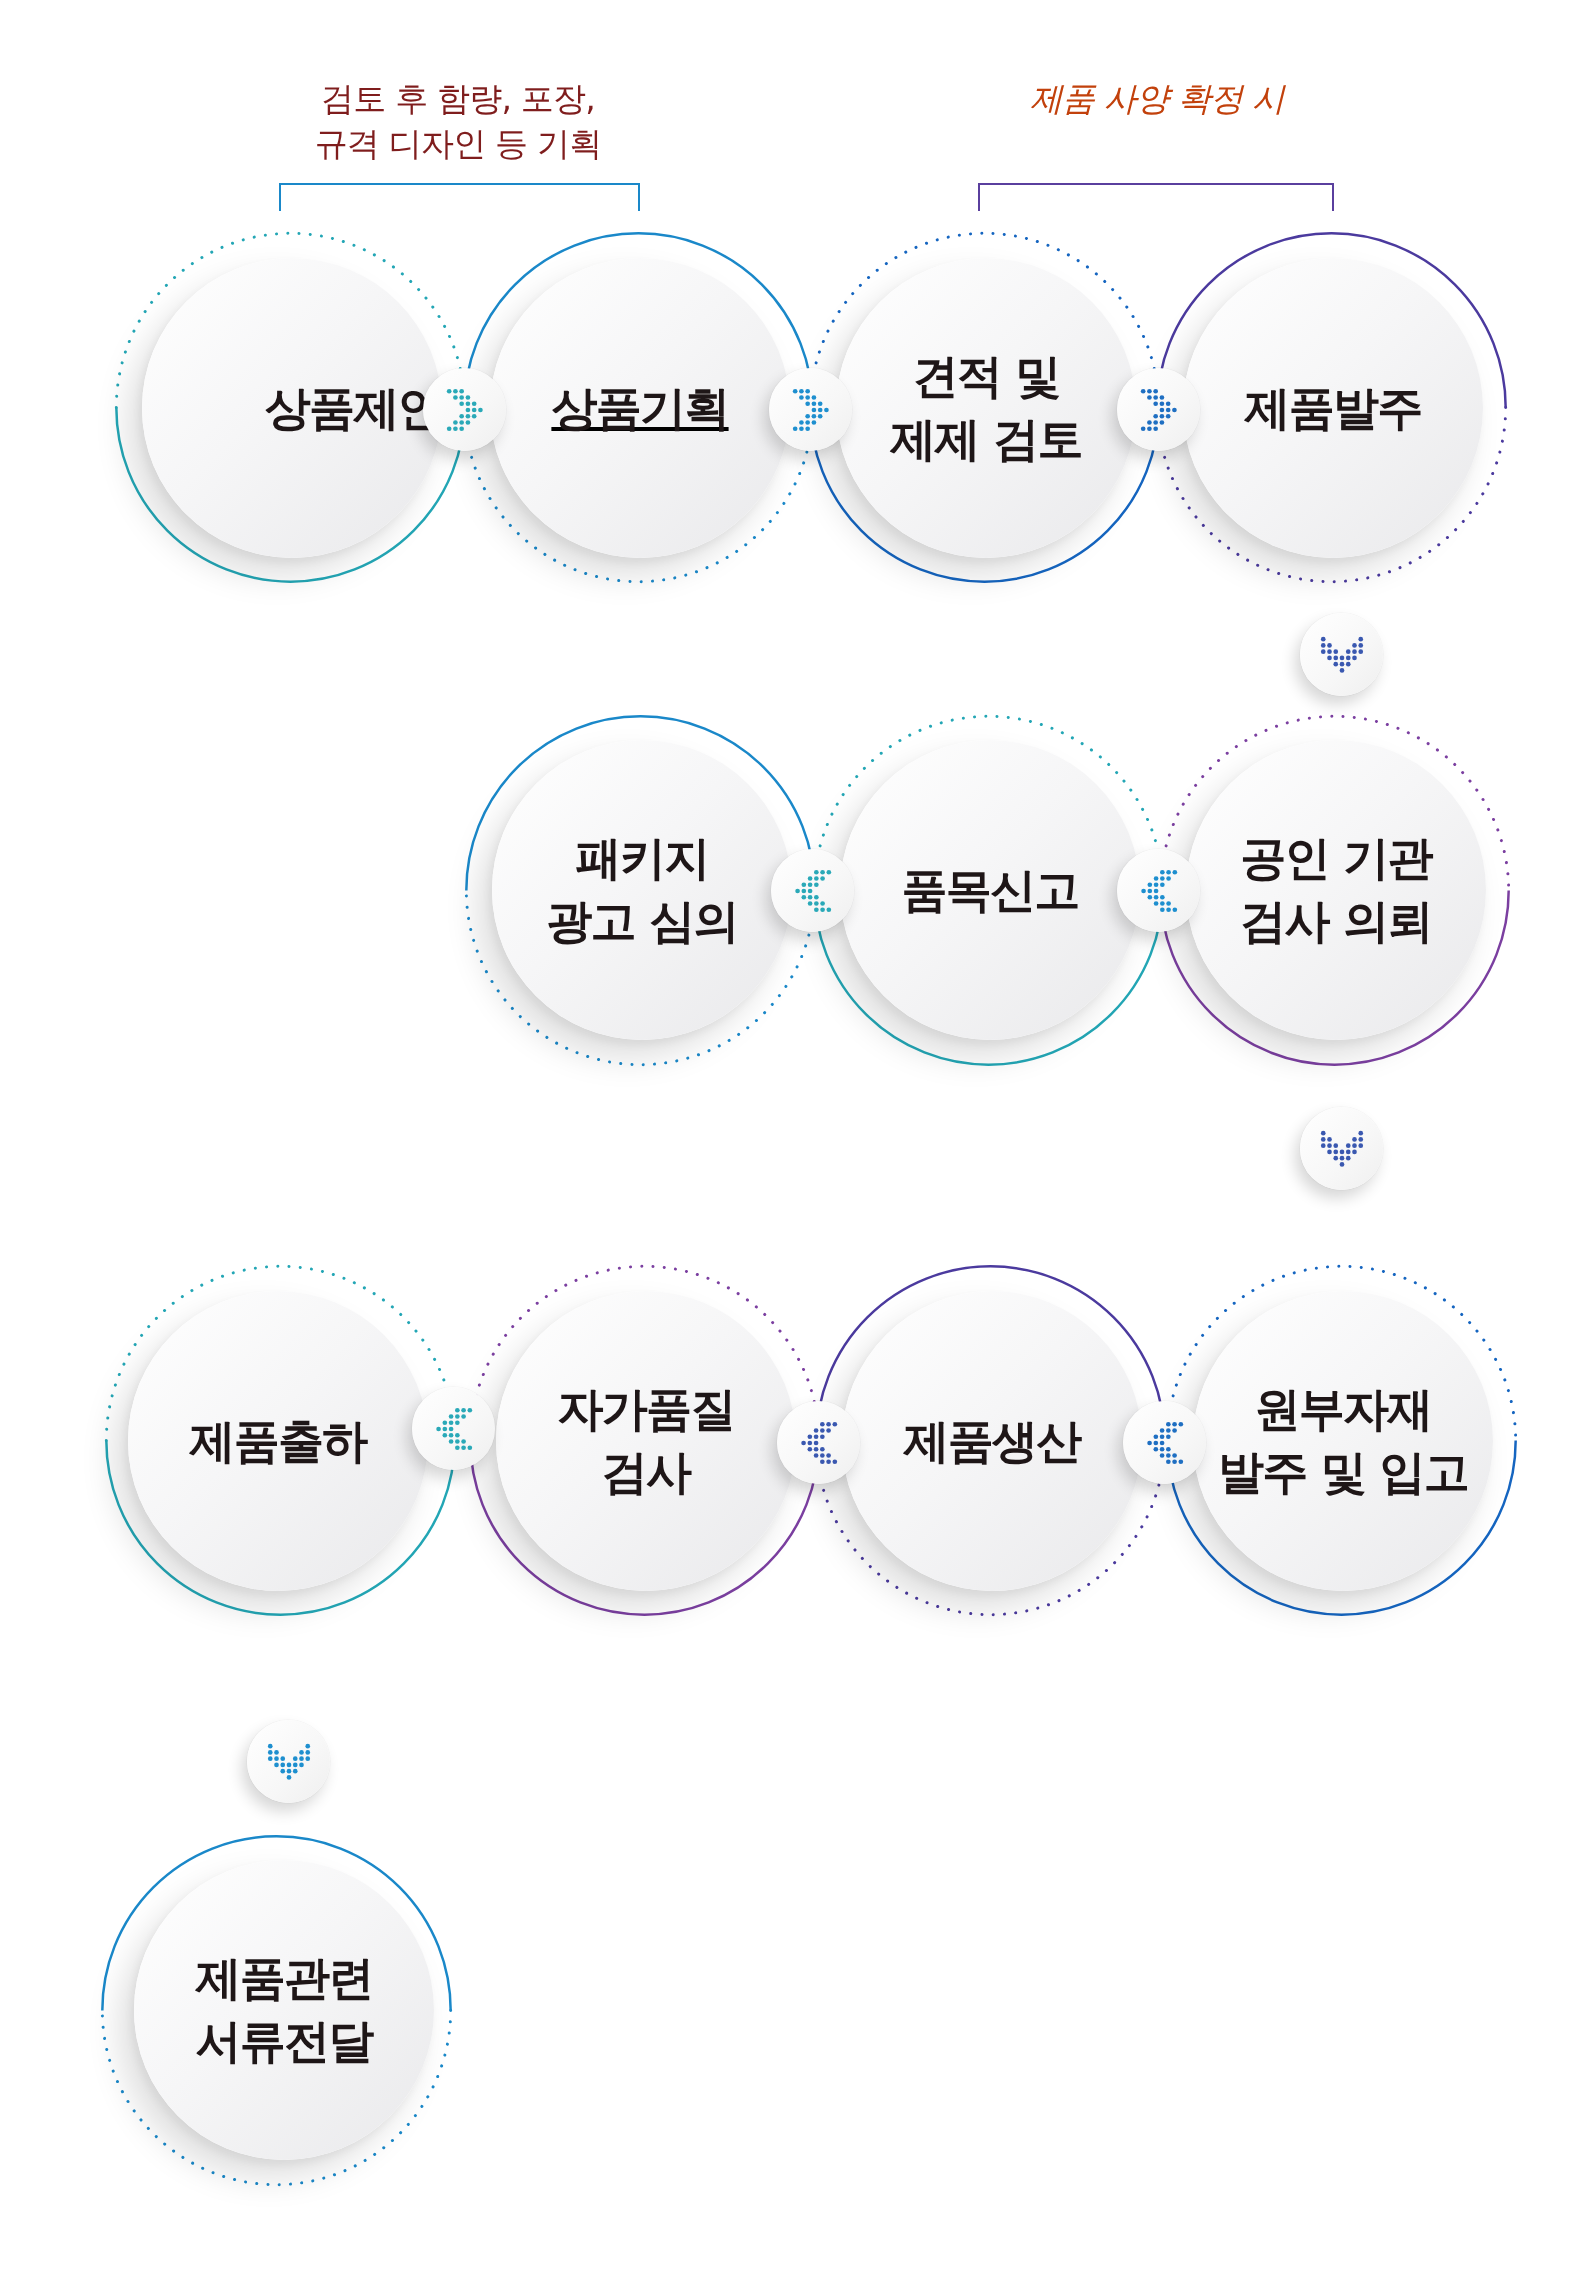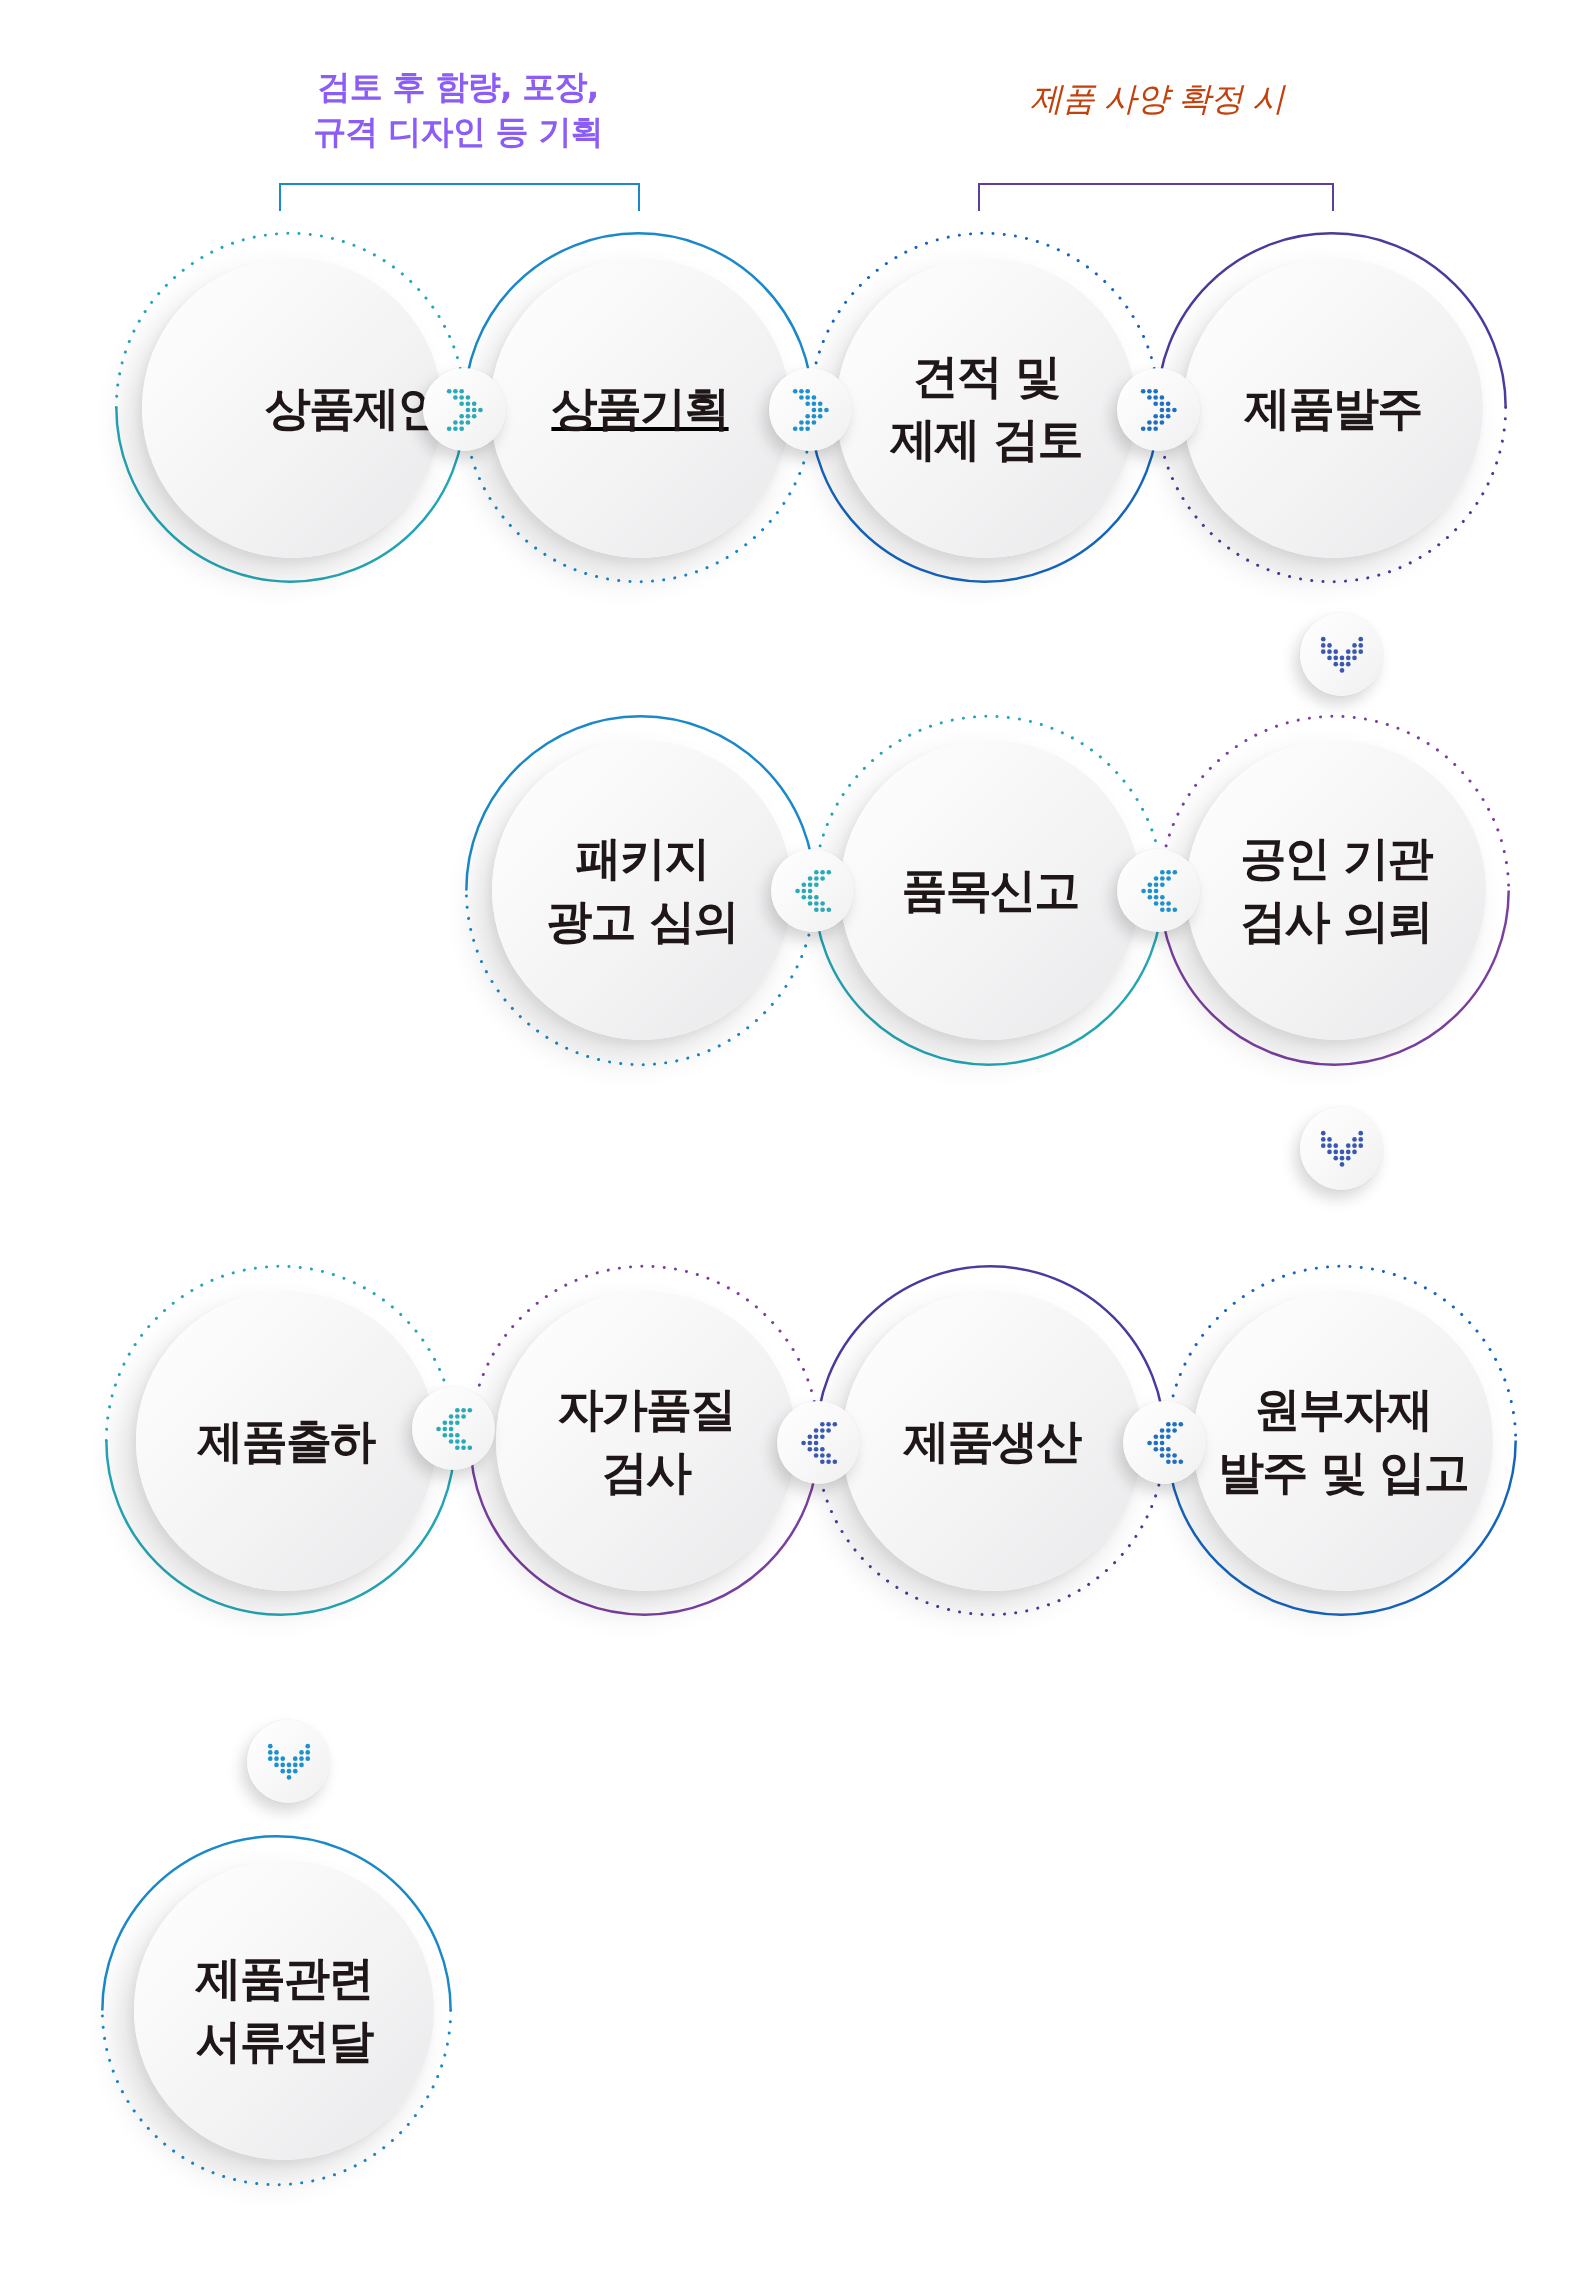--- a/index.html
+++ b/index.html
@@ -18,21 +18,21 @@
   .disc-label .line { display: block; }
   .connector { position: absolute; width: 83px; height: 83px; border-radius: 50%;
                background: linear-gradient(135deg, #ffffff 0%, #f7f7f7 60%, #efefef 100%);
                box-shadow: -5px 8.3px 15px rgba(0,0,0,0.16), 0 0 0 0.8px rgba(0,0,0,0.03);
                display: flex; align-items: center; justify-content: center; }
   .connector svg { display: block; }
 </style>
 </head>
 <body>
 
-<div class="annotation" style="left: 279px; top: 64px; width: 358px; color: #8b5cf6; font-weight: bold;">
+<div class="annotation" style="left: 279px; top: 76px; width: 358px; color: #7f1d1d;">
   <span class="line">검토 후 함량, 포장,</span>
   <span class="line">규격 디자인 등 기획</span>
 </div>
 <div class="bracket" style="left: 279px; top: 183px; width: 361px; height: 28px; border-color: rgb(26, 136, 201);"></div>
 
 <div class="annotation" style="left: 978px; top: 76px; width: 358px; color: #c2410c; font-style: italic;">
   <span class="line">제품 사양 확정 시</span>
 </div>
 <div class="bracket" style="left: 978px; top: 183px; width: 356px; height: 28px; border-color: rgb(90, 63, 158);"></div>
 
@@ -129,21 +129,21 @@
     <div class="disc" style="width: 300px; height: 300px; left: 496px; top: 1291px;">
       <div class="disc-label">
         <span class="line">자가품질</span>
         <span class="line">검사</span>
       </div>
     </div>
     <div class="ring-svg" style="left: 103px; top: 1263px;"><svg width="355" height="355" viewBox="-4 -4 428 428">
         <path d="M 420 210 A 210 210 0 0 1 0 210" fill="none" stroke="#23a6b5" stroke-width="3"></path>
         <path d="M 0 210 A 210 210 0 0 1 420 210" fill="none" stroke="#23a6b5" stroke-width="3.6" stroke-linecap="round" stroke-dasharray="0.1 13.5"></path>
       </svg></div>
-    <div class="disc" style="width: 300px; height: 300px; left: 136px; top: 1291px;">
+    <div class="disc" style="width: 300px; height: 300px; left: 128px; top: 1291px;">
       <div class="disc-label">
         <span class="line">제품출하</span>
       </div>
     </div>
     <div class="ring-svg" style="left: 99px; top: 1833px;"><svg width="355" height="355" viewBox="-4 -4 428 428">
         <path d="M 0 210 A 210 210 0 0 1 420 210" fill="none" stroke="#1a88c9" stroke-width="3"></path>
         <path d="M 420 210 A 210 210 0 0 1 0 210" fill="none" stroke="#1a88c9" stroke-width="3.6" stroke-linecap="round" stroke-dasharray="0.1 13.5"></path>
       </svg></div>
     <div class="disc" style="width: 300px; height: 300px; left: 134px; top: 1860px;">
       <div class="disc-label">

